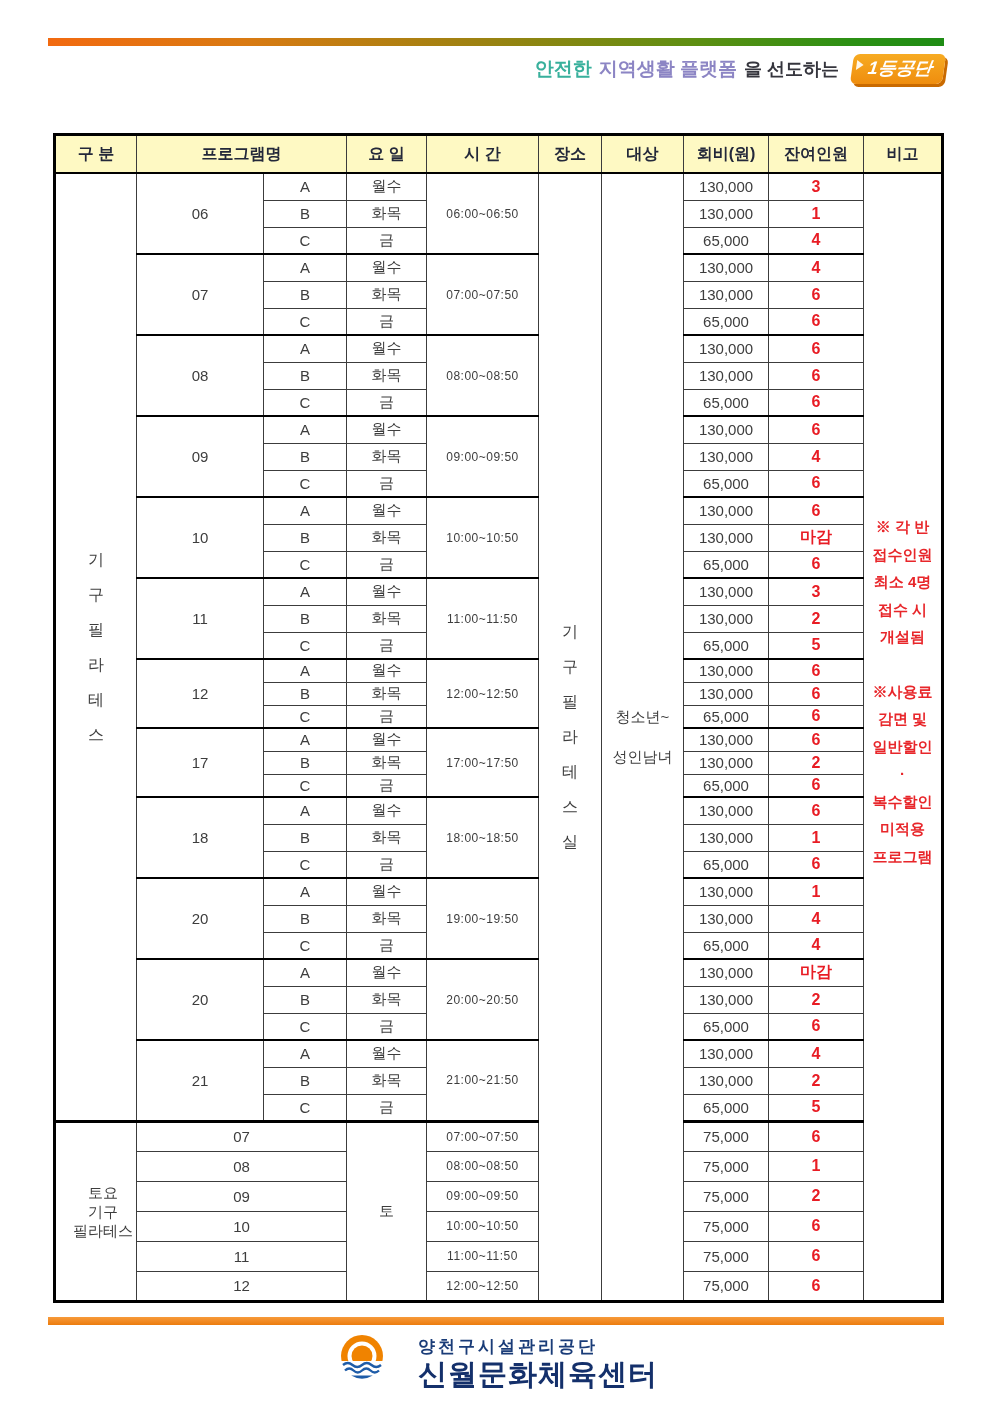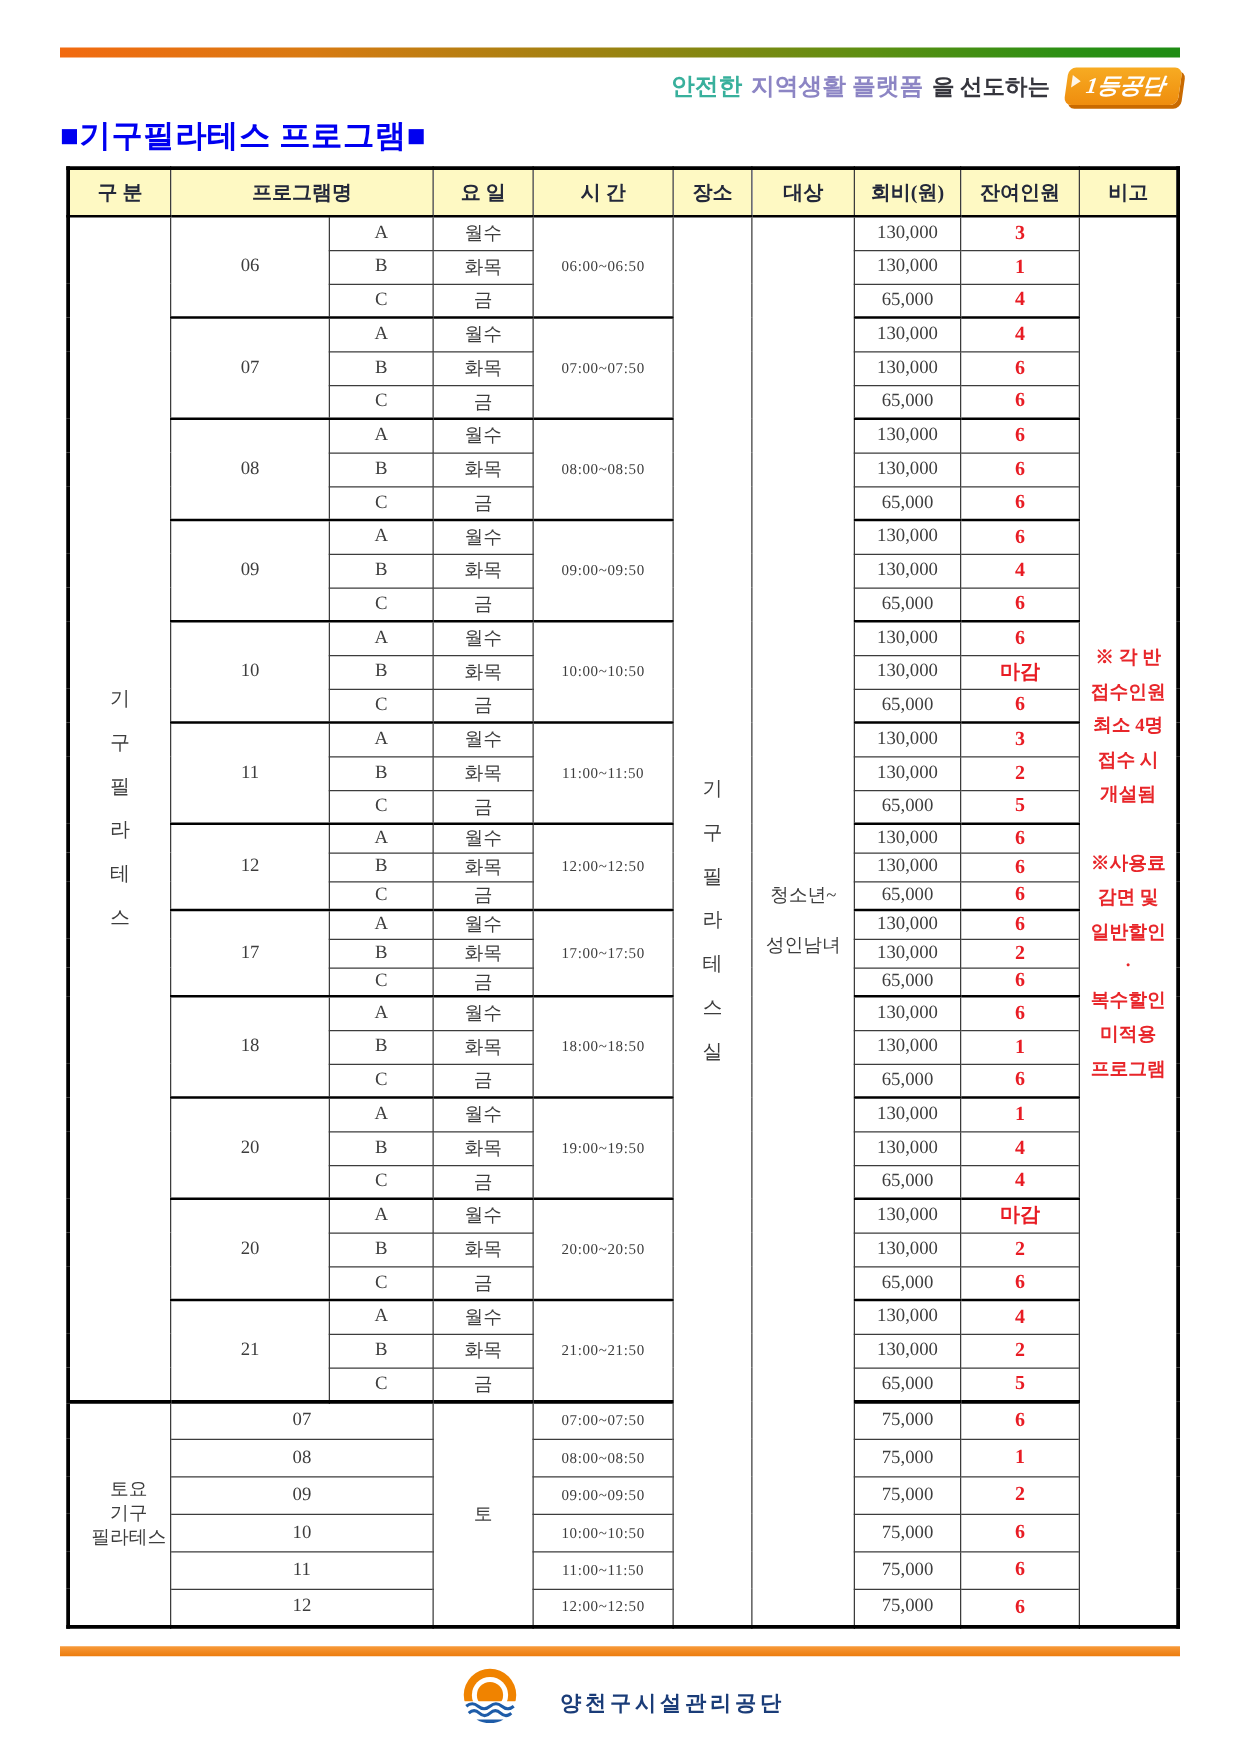--- a/index.html
+++ b/index.html
@@ -1,18 +1,18 @@
 <!DOCTYPE html>
 <html><head>
 <meta charset="utf-8">
 <style>
   html,body { margin:0; padding:0; background:#fff; }
   .page {
     position:relative; width:992px; height:1403px; background:#ffffff;
-    font-family:Liberation Serif, serif; overflow:hidden;
+    font-family:Liberation Sans, sans-serif; overflow:hidden;
   }
 
   
   .top-bar {
     position:absolute; left:48px; top:38px; width:896px; height:8px;
     background:linear-gradient(90deg,#f26a10 0%,#d97a12 22%,#9d8211 48%,#5e8f12 72%,#2b9014 90%,#1e8c14 100%);
   }
   .tagline {
     position:absolute; top:54px; right:48px; height:30px;
     display:flex; align-items:center; gap:7px; white-space:nowrap;
@@ -87,21 +87,20 @@
 
   <div class="top-bar"></div>
 
   <div class="tagline">
     <span class="tg-teal">안전한</span>
     <span class="tg-purple">지역생활 플랫폼</span>
     <span class="tg-dark">을 선도하는</span>
     <span class="badge">1등공단</span>
   </div>
 
-  <div class="page-title">■기구필라테스 프로그램■</div>
 
   <table class="program-table">
     <colgroup>
       <col style="width:82px">
         <col style="width:127px">
         <col style="width:83px">
         <col style="width:80px">
       <col style="width:112px">
         <col style="width:63px">
         <col style="width:82px">
@@ -451,16 +450,17 @@
       <circle cx="28" cy="24" r="21" fill="#f08300"></circle>
       <circle cx="28" cy="24" r="14.5" fill="#ffffff"></circle>
       <circle cx="28" cy="24" r="10.5" fill="#f08300"></circle>
       <rect x="0" y="29" width="56" height="31" fill="#ffffff"></rect>
       <path d="M9 33 q4.75 -4 9.5 0 t9.5 0 t9.5 0 t9.5 0" stroke="#1e5ca8" stroke-width="2.4" fill="none"></path>
       <path d="M11 38.5 q4.25 -4 8.5 0 t8.5 0 t8.5 0 t8.5 0" stroke="#1e5ca8" stroke-width="2.4" fill="none"></path>
       <path d="M17.2 43.5 A21 21 0 0 0 38.8 43.5 Z" fill="#1e5ca8"></path>
     </svg>
     <div class="logo-text">
       <span class="logo-org">양천구시설관리공단</span>
+      <span class="logo-center">신월문화체육센터</span>
     </div>
   </div>
 
 </div>
 
 </body></html>

